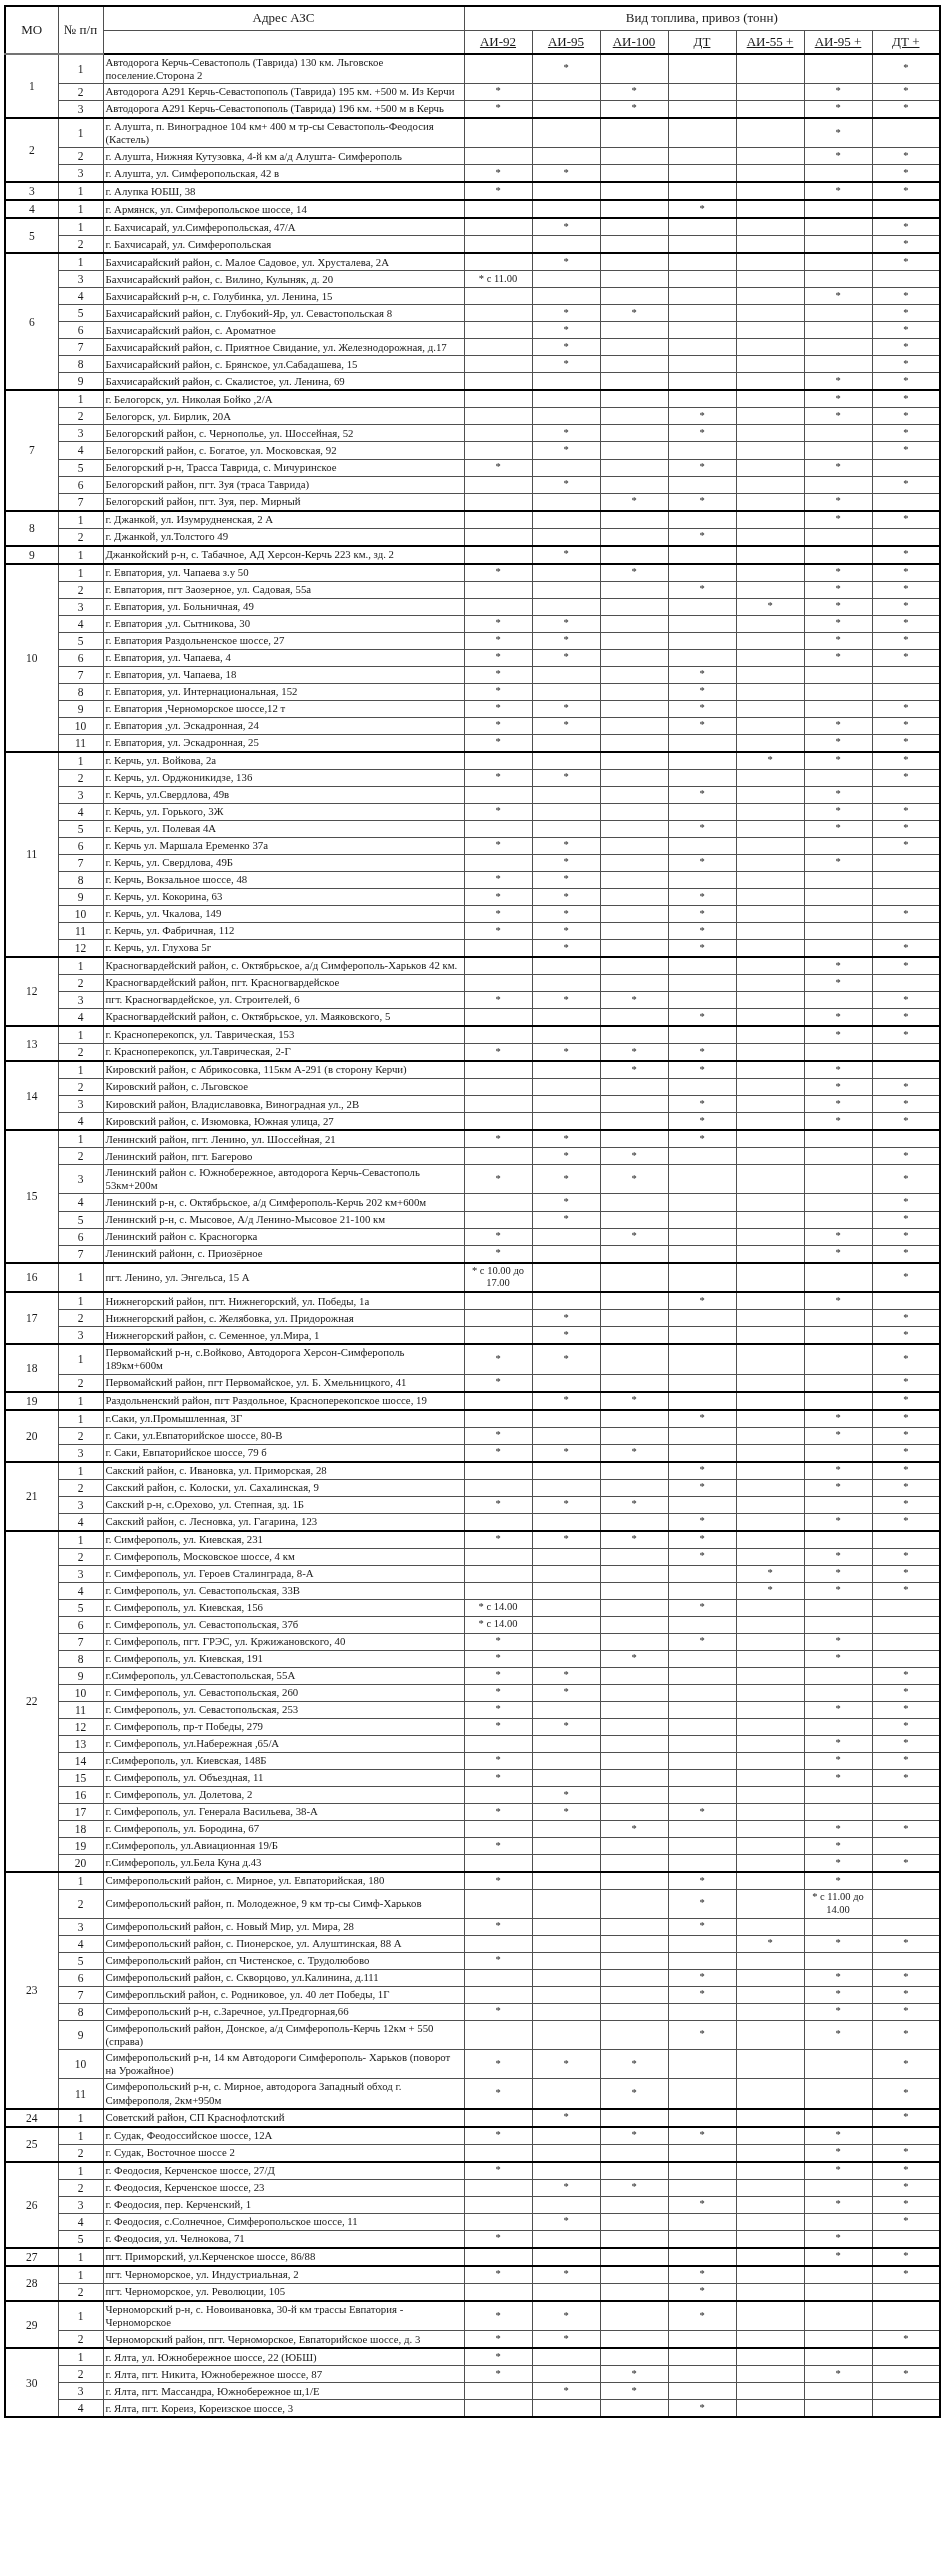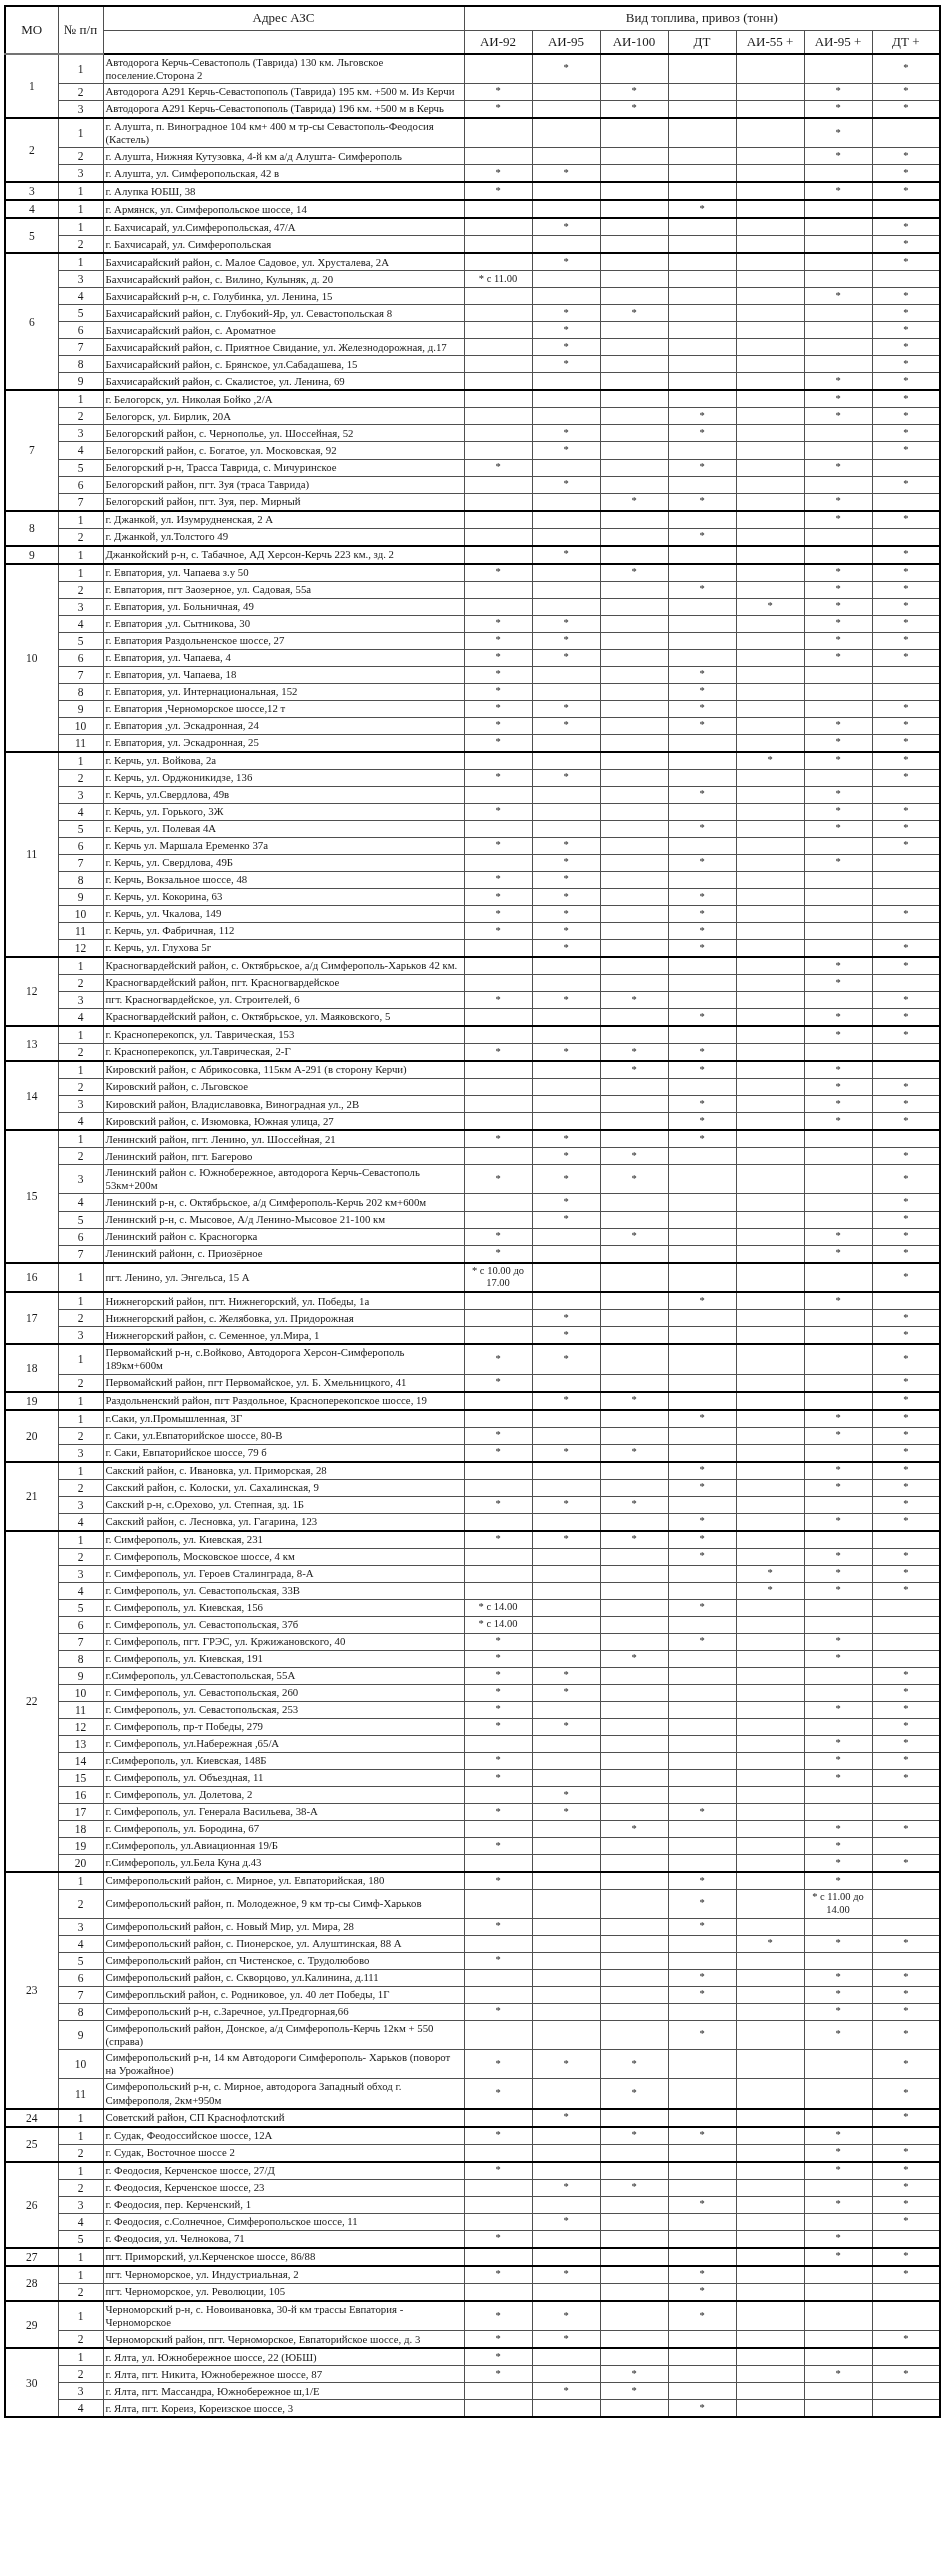--- a/index.html
+++ b/index.html
@@ -2,21 +2,21 @@
 <html><head>
 <meta charset="utf-8">
 <style>
   html, body { margin:0; padding:0; background:#ffffff; }
   body { font-family:"Liberation Serif", serif; color:#1a1a1a; }
   .page { width:943px; box-sizing:border-box; padding:5px 4px 8px 4px; background:#fff; }
   table.azs { border-collapse:collapse; table-layout:fixed; width:935px; border:2px solid #000; }
   th, td { border:1px solid #4f4f4f; box-sizing:border-box; overflow:hidden; }
   thead th { font-weight:normal; font-size:13px; text-align:center; vertical-align:middle; padding:3px 2px; }
   thead tr.top-header { height:24px; }
-  thead tr.subheader { height:17px; }
+  thead tr.subheader { height:17px;text-decoration:underline; }
   thead tr.subheader th { border-bottom:2px solid #000; }
   thead th[rowspan] { border-bottom:2px solid #737373; }
   tbody td { font-size:10.8px; line-height:1.22; vertical-align:middle; padding:1px 2px; }
   tbody tr { height:17px; }
   tr.group-start td { border-top:2px solid #000; }
   td.mo-cell { text-align:center; font-size:11.5px; }
   td.num-cell { text-align:center; font-size:11.5px; }
   td.address-cell { text-align:left; }
   td.fuel-cell { text-align:center; font-size:10.5px; }
 </style>

